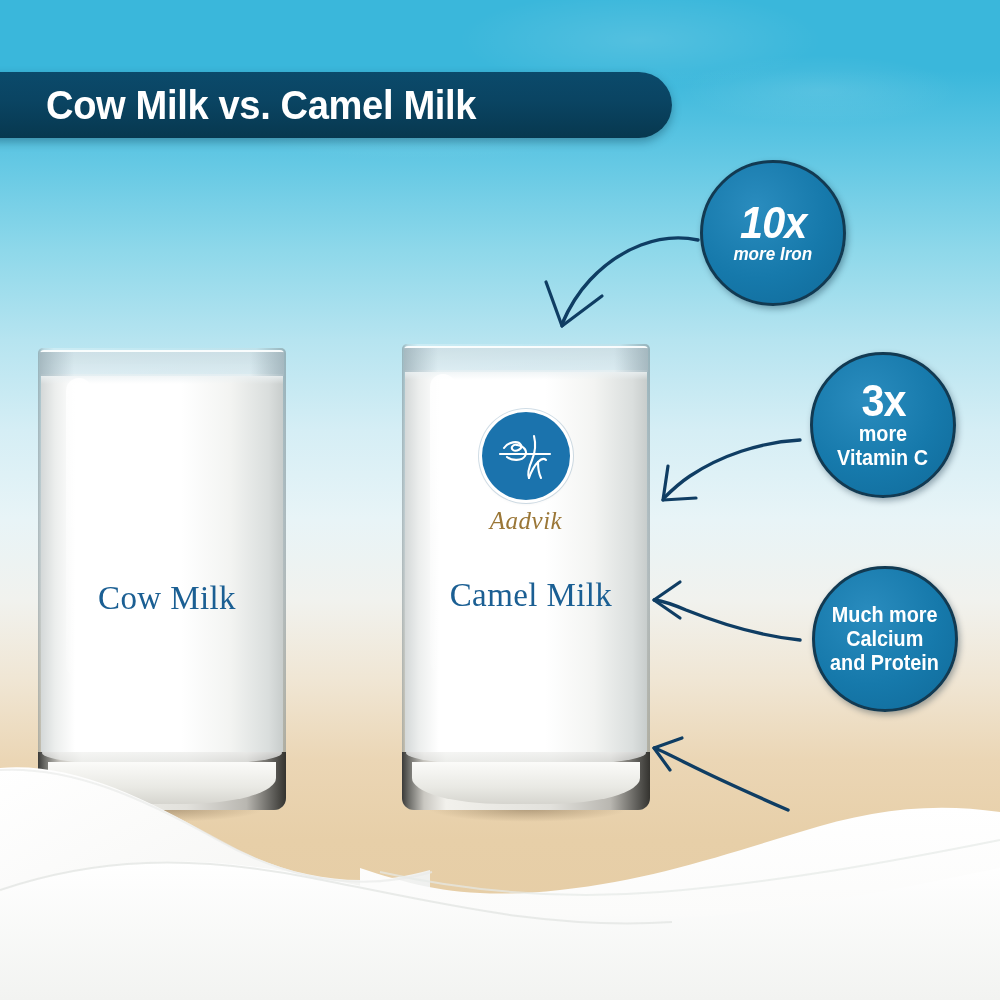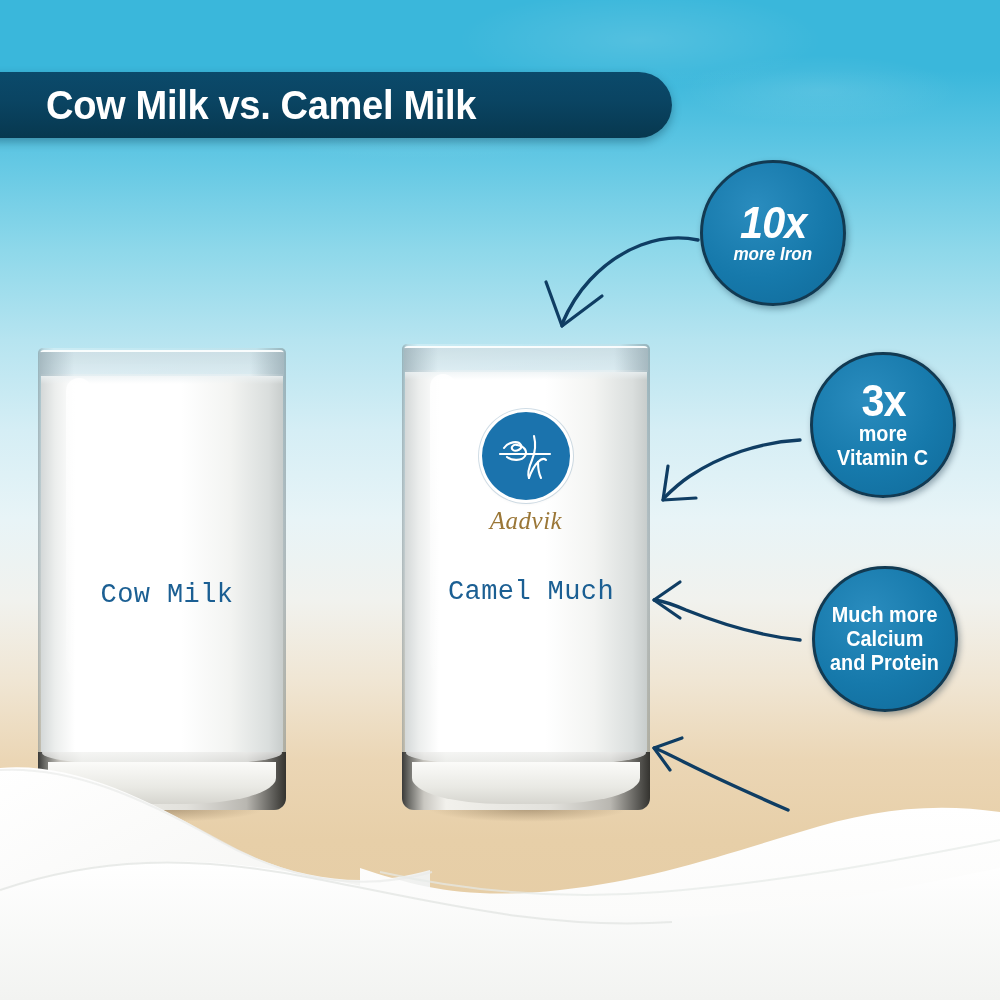--- a/index.html
+++ b/index.html
@@ -157,22 +157,22 @@
   
   #camel-glass{ left:402px; top:344px; width:248px; height:466px; }
   #camel-glass .glass-shadow{ left:26px; bottom:-12px; width:200px; }
   #camel-glass .glass-highlight{ left:28px; height:300px; }
 
   
   .glass-label{
     position:absolute; left:10px; right:0;
     text-align:center;
     color:#1b5f93;
-    font-family:Liberation Mono, monospace;
-    font-size:27px;
+    font-family:Liberation Serif, serif;
+    font-size:33px;
     letter-spacing:.4px;
     z-index:6;
   }
   #cow-glass .glass-label{ top:232px; }
   #camel-glass .glass-label{ top:233px; }
 
   
   .vs-text{
     position:absolute; left:303px; top:570px;
     width:104px; text-align:center;
@@ -329,21 +329,21 @@
             </g>
           </svg>
         </div>
         <div class="logo-word">Aadvik</div>
       </div>
 
       <div class="glass-base">
         <div class="glass-base-top"></div>
         <div class="glass-base-inner"></div>
       </div>
-      <div class="glass-label">Camel Much</div>
+      <div class="glass-label">Camel Milk</div>
     </div>
   </div>
 
 
   <svg class="arrows" viewBox="0 0 1000 1000">
     <g fill="none" stroke="#0f3d63" stroke-linecap="round" stroke-linejoin="round">
 
       <path d="M698,240 C660,232 620,248 590,280 C576,295 568,310 562,324" stroke-width="3.4"></path>
       <path d="M562,326 L546,282" stroke-width="3.2"></path>
       <path d="M562,326 L602,296" stroke-width="3.2"></path>

